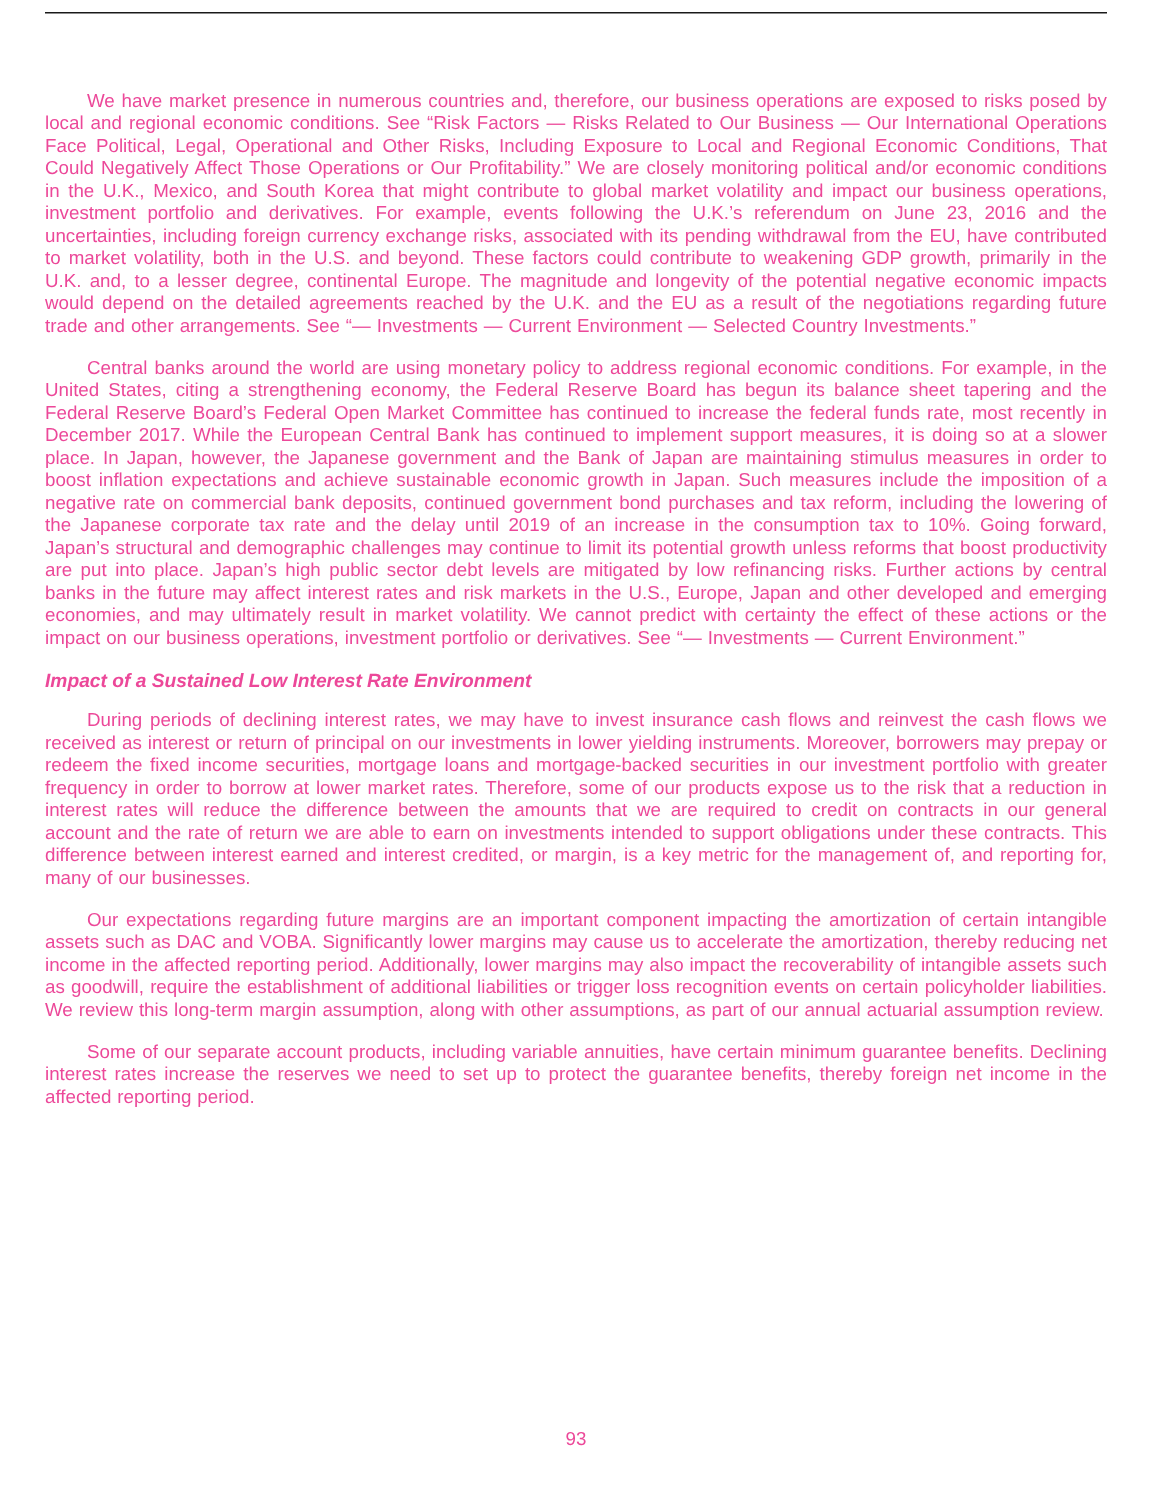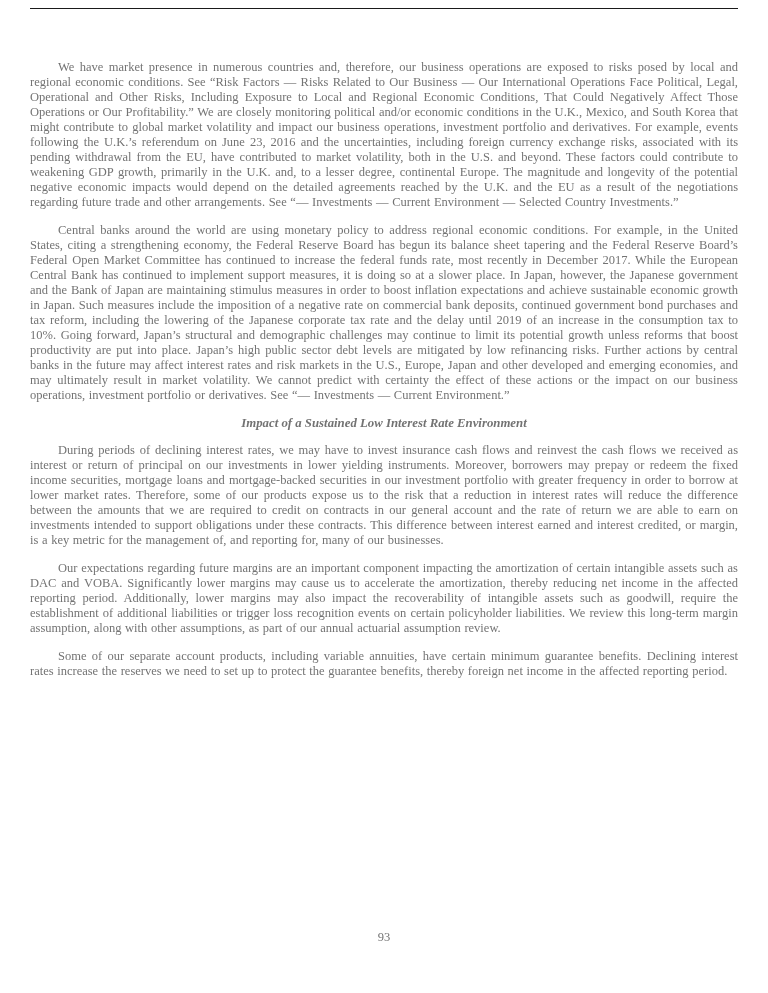--- a/index.html
+++ b/index.html
@@ -6,22 +6,22 @@
     margin: 0;
     padding: 0;
     background: #ffffff;
   }
   .page {
     position: relative;
     width: 768px;
     height: 993px;
     background: #ffffff;
     overflow: hidden;
-    font-family: Liberation Serif, serif;
-    color: #737373;
+    font-family: Liberation Sans, sans-serif;
+    color: #ec4899;
   }
   .top-rule {
     position: absolute;
     top: 8px;
     left: 30px;
     width: 708px;
     height: 0;
     border-top: 1px solid #1a1a1a;
   }
   .content {
@@ -37,25 +37,25 @@
     text-align: justify;
     text-indent: 28px;
     word-spacing: 0.5px;
   }
   .section-heading {
     margin: 5px 0 12px 0;
     font-size: 12.8px;
     line-height: 15px;
     font-weight: bold;
     font-style: italic;
-    text-align: center;
+    text-align: left;
   }
   .page-footer {
     position: absolute;
-    top: 930px;
+    top: 952px;
     left: 0;
     width: 768px;
     text-align: center;
     font-size: 12.5px;
     line-height: 15px;
   }
 </style>
 </head>
 <body>
 

